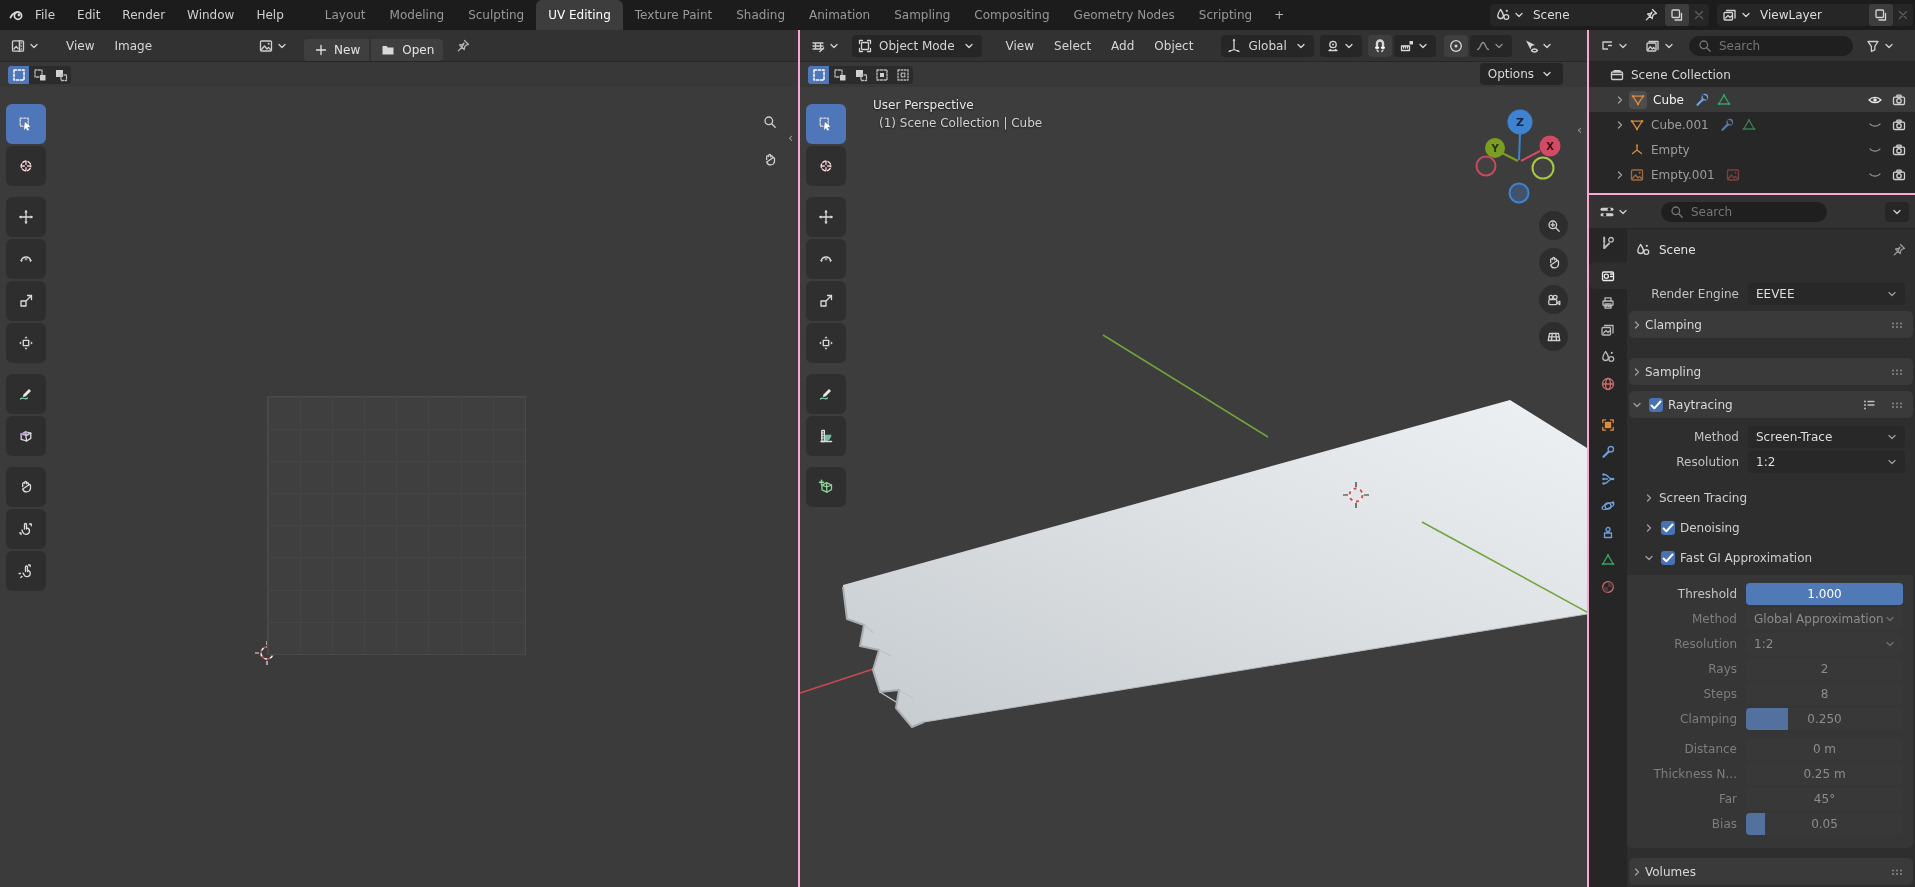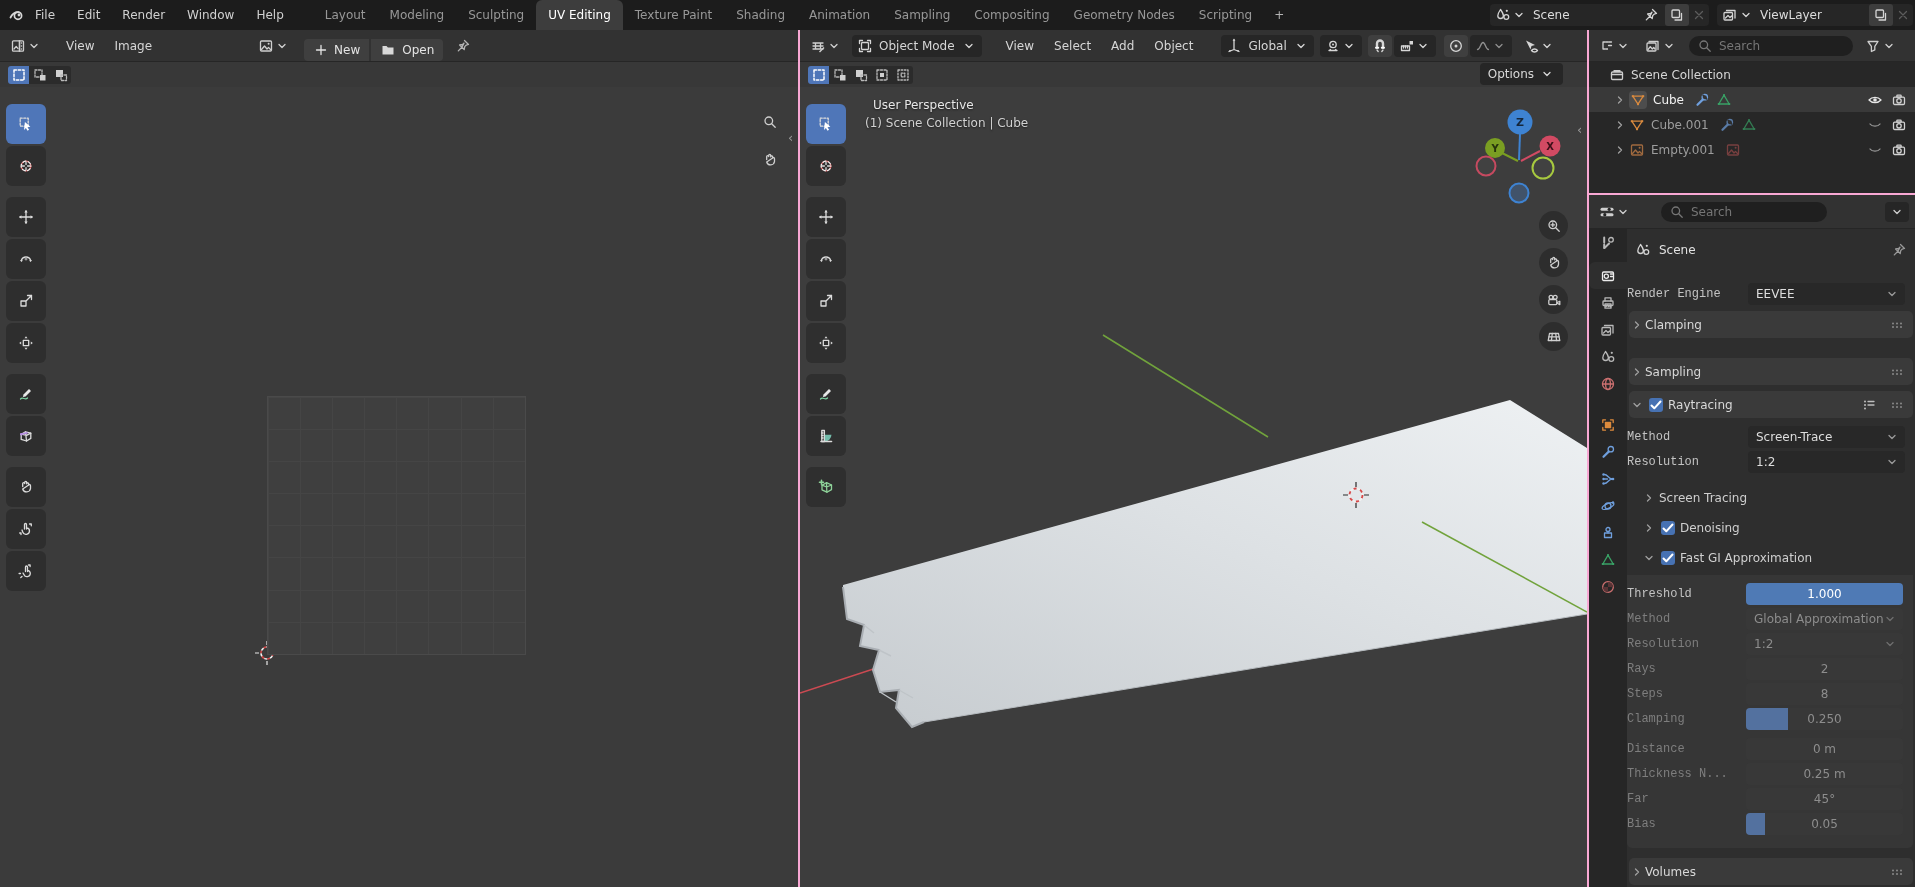--- a/index.html
+++ b/index.html
@@ -52,21 +52,21 @@
   .ol-row .lbl{margin-left:6px;}
   .ol-right{position:absolute;right:8px;display:flex;gap:8px;align-items:center;color:#cfcfcf;}
   .search-pill{height:20px;background:#1f1f1f;border-radius:10px;display:flex;align-items:center;padding:0 8px;color:#767676;}
   #properties{background:#2e2e2e;}
   .ptab{width:38px;height:27px;display:flex;align-items:center;justify-content:center;}
   .ptab.active{background:#2e2e2e;border-radius:6px 0 0 6px;}
   .panel-hdr{height:27px;background:#3a3a3a;border-radius:5px;display:flex;align-items:center;color:#d8d8d8;position:relative;margin:0 2px;}
   .panel-hdr .grip{position:absolute;right:8px;color:#7c7c7c;}
   .subhdr{height:22px;display:flex;align-items:center;color:#cfcfcf;}
   .prow{display:flex;align-items:center;height:22px;margin-bottom:3px;}
-  .plabel{width:112px;padding-right:9px;color:#c3c3c3;flex:none;font-family:Liberation Mono, monospace;}
+  .plabel{width:112px;text-align:right;padding-right:9px;color:#c3c3c3;flex:none;}
   .plabel.dis{color:#7e7e7e;}
   .pfield{flex:1;margin-right:10px;height:22px;border-radius:4px;background:#282828;position:relative;display:flex;align-items:center;overflow:hidden;}
   .pfield .val{position:relative;z-index:2;padding-left:8px;color:#dedede;}
   .pfield .chev{position:absolute;right:5px;color:#9a9a9a;z-index:2;}
   .pfield.center .val{width:100%;text-align:center;padding:0;}
   .pfield.dis{background:#383838;}
   .pfield.dis .val{color:#8d8d8d;}
   .pfield.dis .chev{color:#6e6e6e;}
   .pfield.blue{background:#4f7ab5;}
   .pfield.blue .val{color:#fff;width:100%;text-align:center;padding:0;}
@@ -672,21 +672,21 @@
           <span class="ic">
             <svg width="16" height="16" viewBox="0 0 16 16">
               <path d="M8.6 3.6 l4.9 2.4 v4.6 L8.9 13.2 4 10.8 V6.2z" style="stroke:#8fd49a"></path>
               <path d="M8.6 3.6 V8 M4 6.2 8.6 8 M13.5 6 8.6 8 M8.9 13.2 8.6 8" style="stroke:#8fd49a"></path>
               <path d="M3.5 1.2 v4 M1.5 3.2 h4" style="stroke:#8fd49a;stroke-width:1.6"></path>
             </svg>
           </span>
         </div>
       </div>
     <div class="overlay-txt" style="left:73px;top:68px">User Perspective</div>
-    <div class="overlay-txt" style="left:65px;top:86px;color:#d2d2d2">(1) Scene Collection | Cube</div>
+    <div class="overlay-txt" style="left:79px;top:86px;color:#d2d2d2">(1) Scene Collection | Cube</div>
     <div class="navbtn" style="left:739px;top:181px">
         <span class="ic">
           <svg width="16" height="16" viewBox="0 0 16 16">
             <circle cx="6.8" cy="6.8" r="3.8"></circle>
             <path d="M9.7 9.7 L13.2 13.2 M5 6.8 h3.6 M6.8 5 v3.6"></path>
           </svg>
         </span>
       </div>
     <div class="navbtn" style="left:739px;top:218px">
         <span class="ic">
@@ -860,20 +860,45 @@
               <svg width="16" height="16" viewBox="0 0 16 16">
                 <path d="M8 3.2 L2.8 12 h10.4z"></path>
                 <g style="fill:currentColor;stroke:none">
                   <rect x="7" y="2.2" width="2" height="2"></rect>
                   <rect x="1.8" y="11" width="2" height="2"></rect>
                   <rect x="12.2" y="11" width="2" height="2"></rect>
                 </g>
               </svg>
             </span>
           </span>
+          <span class="ol-right">
+            <span class="ic" style="color: rgb(154, 154, 154);">
+              <svg width="16" height="16" viewBox="0 0 16 16">
+                <path d="M3 7 a5.6 4 0 0 0 10 0"></path>
+              </svg>
+            </span>
+            <span class="ic" style="color: rgb(210, 210, 210);">
+              <svg width="16" height="16" viewBox="0 0 16 16">
+                <rect x="2.5" y="5.2" width="11" height="7.3" rx="1.2"></rect>
+                <circle cx="8" cy="8.8" r="2.2"></circle>
+                <rect x="5.8" y="3.2" width="4.4" height="2" rx="0.8"></rect>
+              </svg>
+            </span>
+          </span>
+        </div>
+        <div class="ol-row" style="padding-left: 22px;">
+          <span class="arrow ic" style="width: 18px;"></span>
+          <span class="ic">
+            <svg width="16" height="16" viewBox="0 0 16 16">
+              <path d="M8 8 V3 M8 8 L3.5 11.5 M8 8 l4.5 3.5" style="stroke:#d98a3f"></path>
+              <path d="M8 2.2 l-1.2 2 h2.4z" style="fill:#d98a3f;stroke:none"></path>
+            </svg>
+          </span>
+          <span class="lbl">Empty</span>
+          <span class="flex" style="margin-left: 10px; gap: 6px;"></span>
           <span class="ol-right">
             <span class="ic" style="color: rgb(154, 154, 154);">
               <svg width="16" height="16" viewBox="0 0 16 16">
                 <path d="M3 7 a5.6 4 0 0 0 10 0"></path>
               </svg>
             </span>
             <span class="ic" style="color: rgb(210, 210, 210);">
               <svg width="16" height="16" viewBox="0 0 16 16">
                 <rect x="2.5" y="5.2" width="11" height="7.3" rx="1.2"></rect>
                 <circle cx="8" cy="8.8" r="2.2"></circle>

